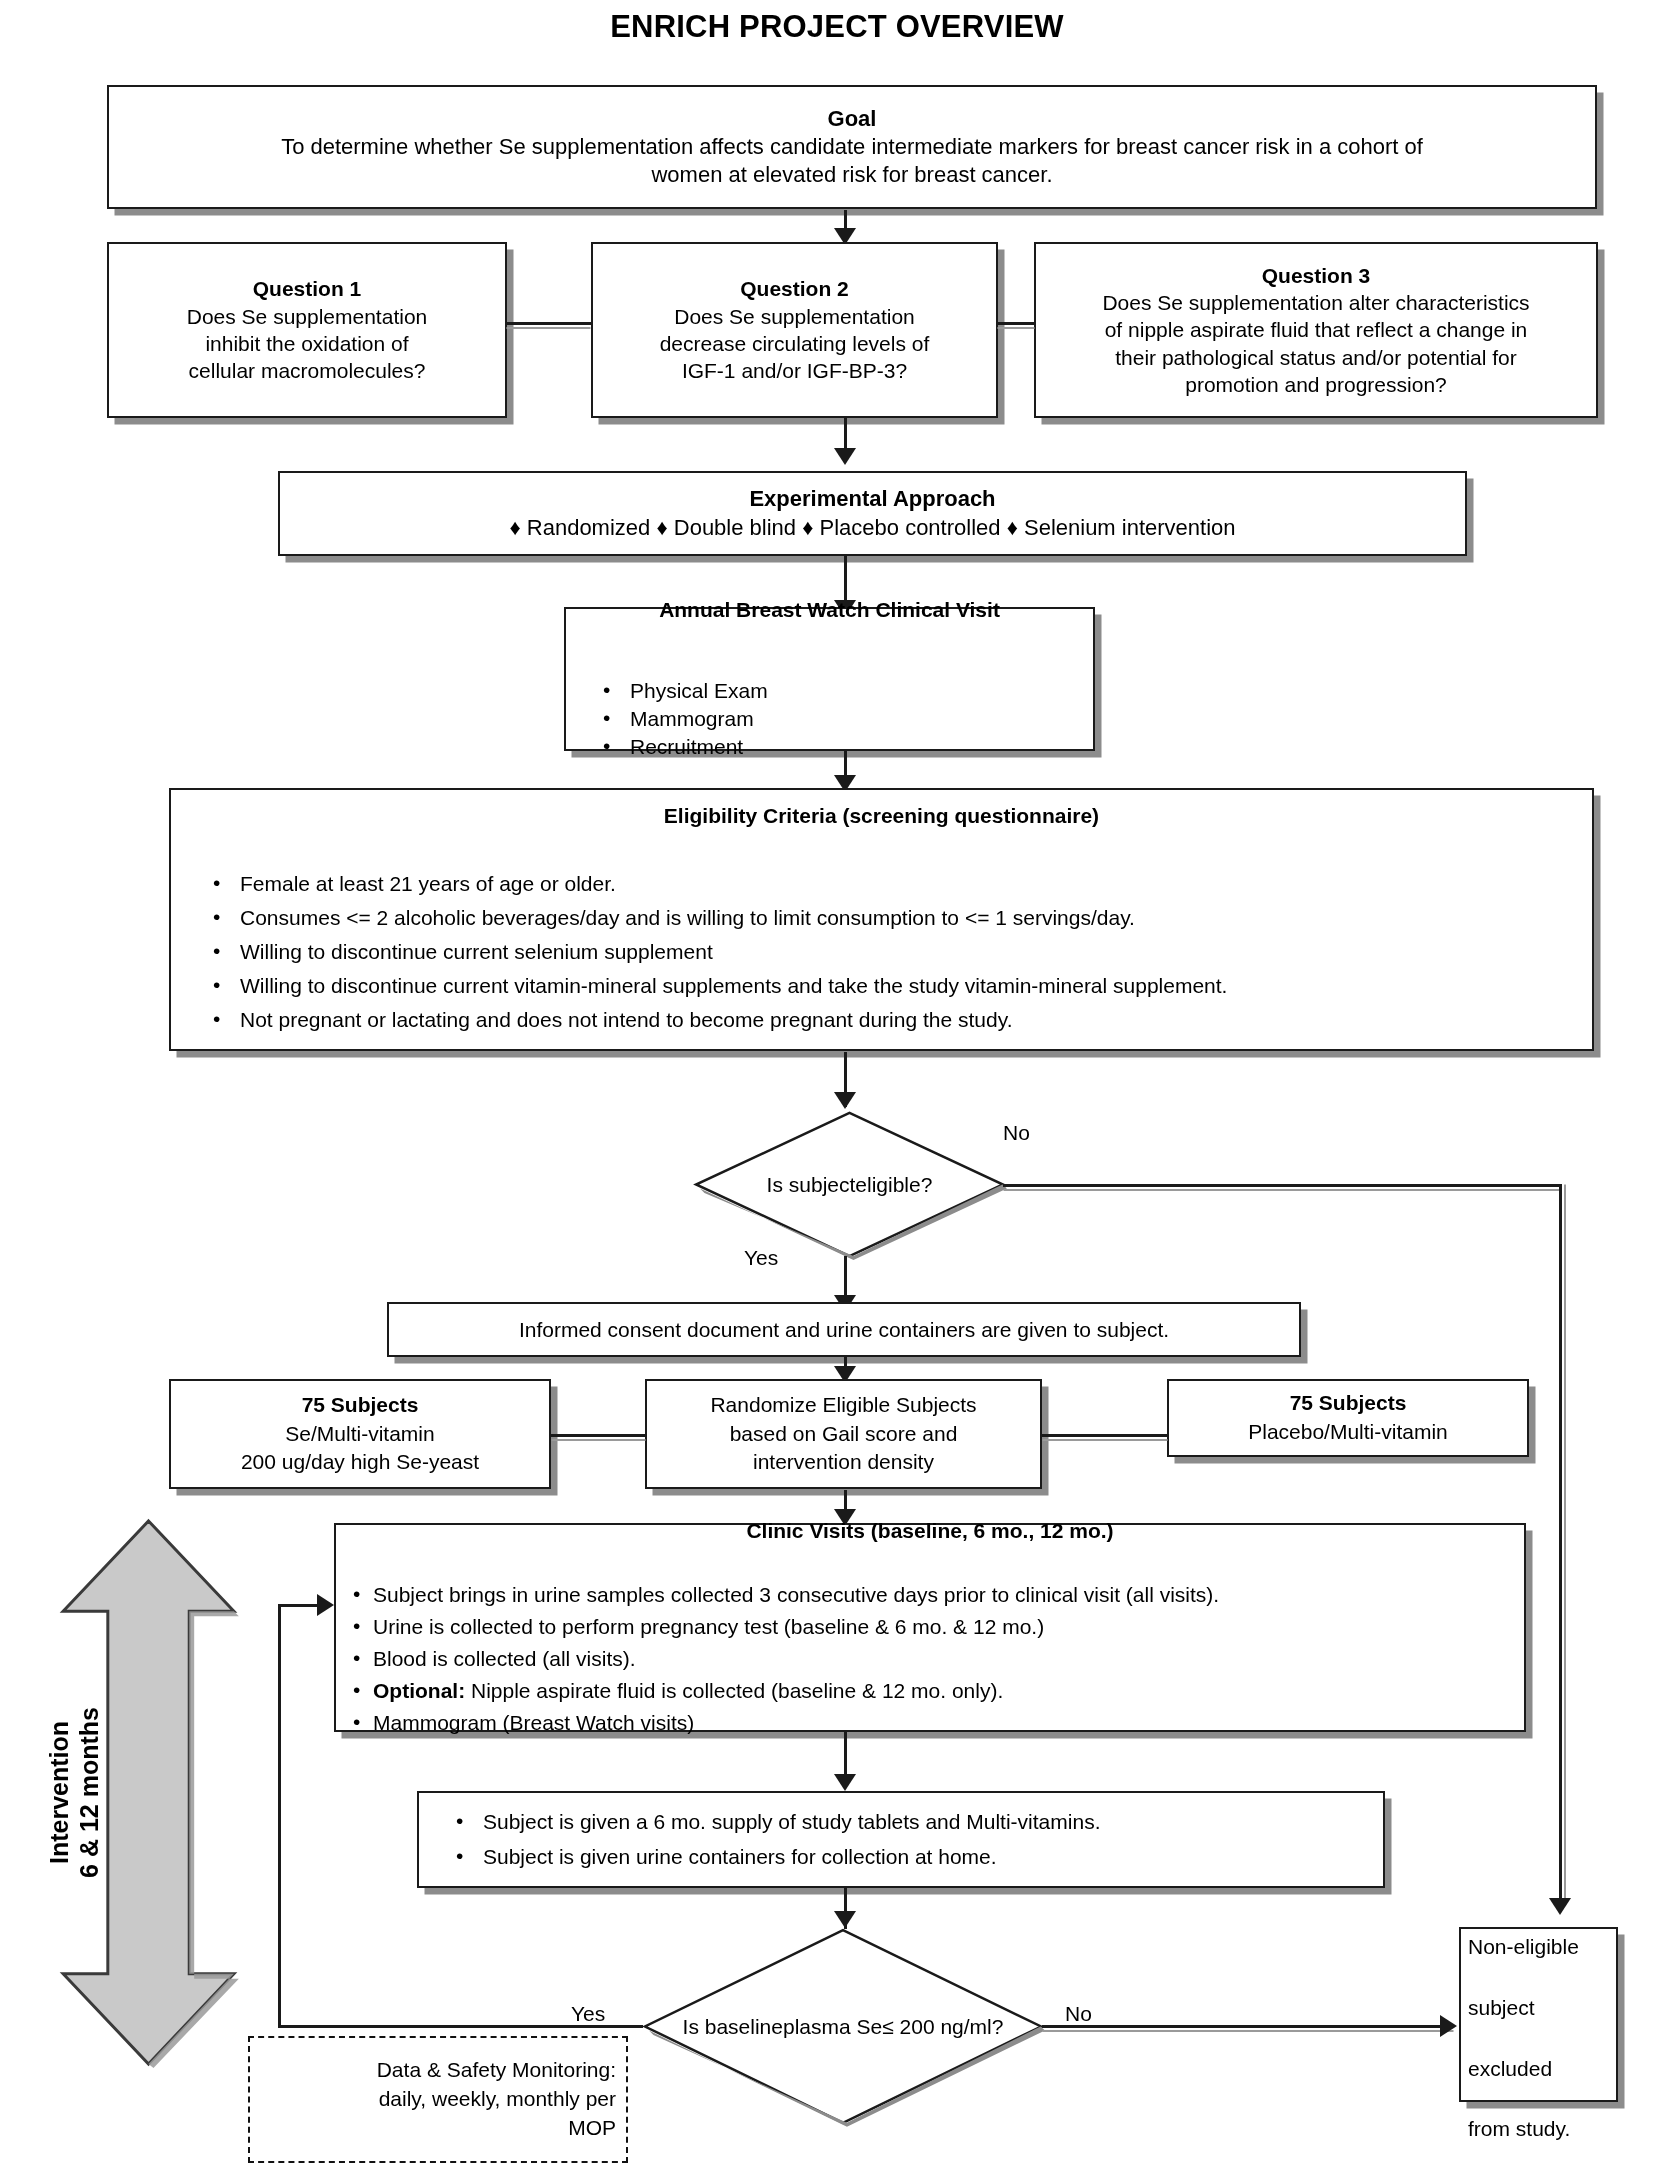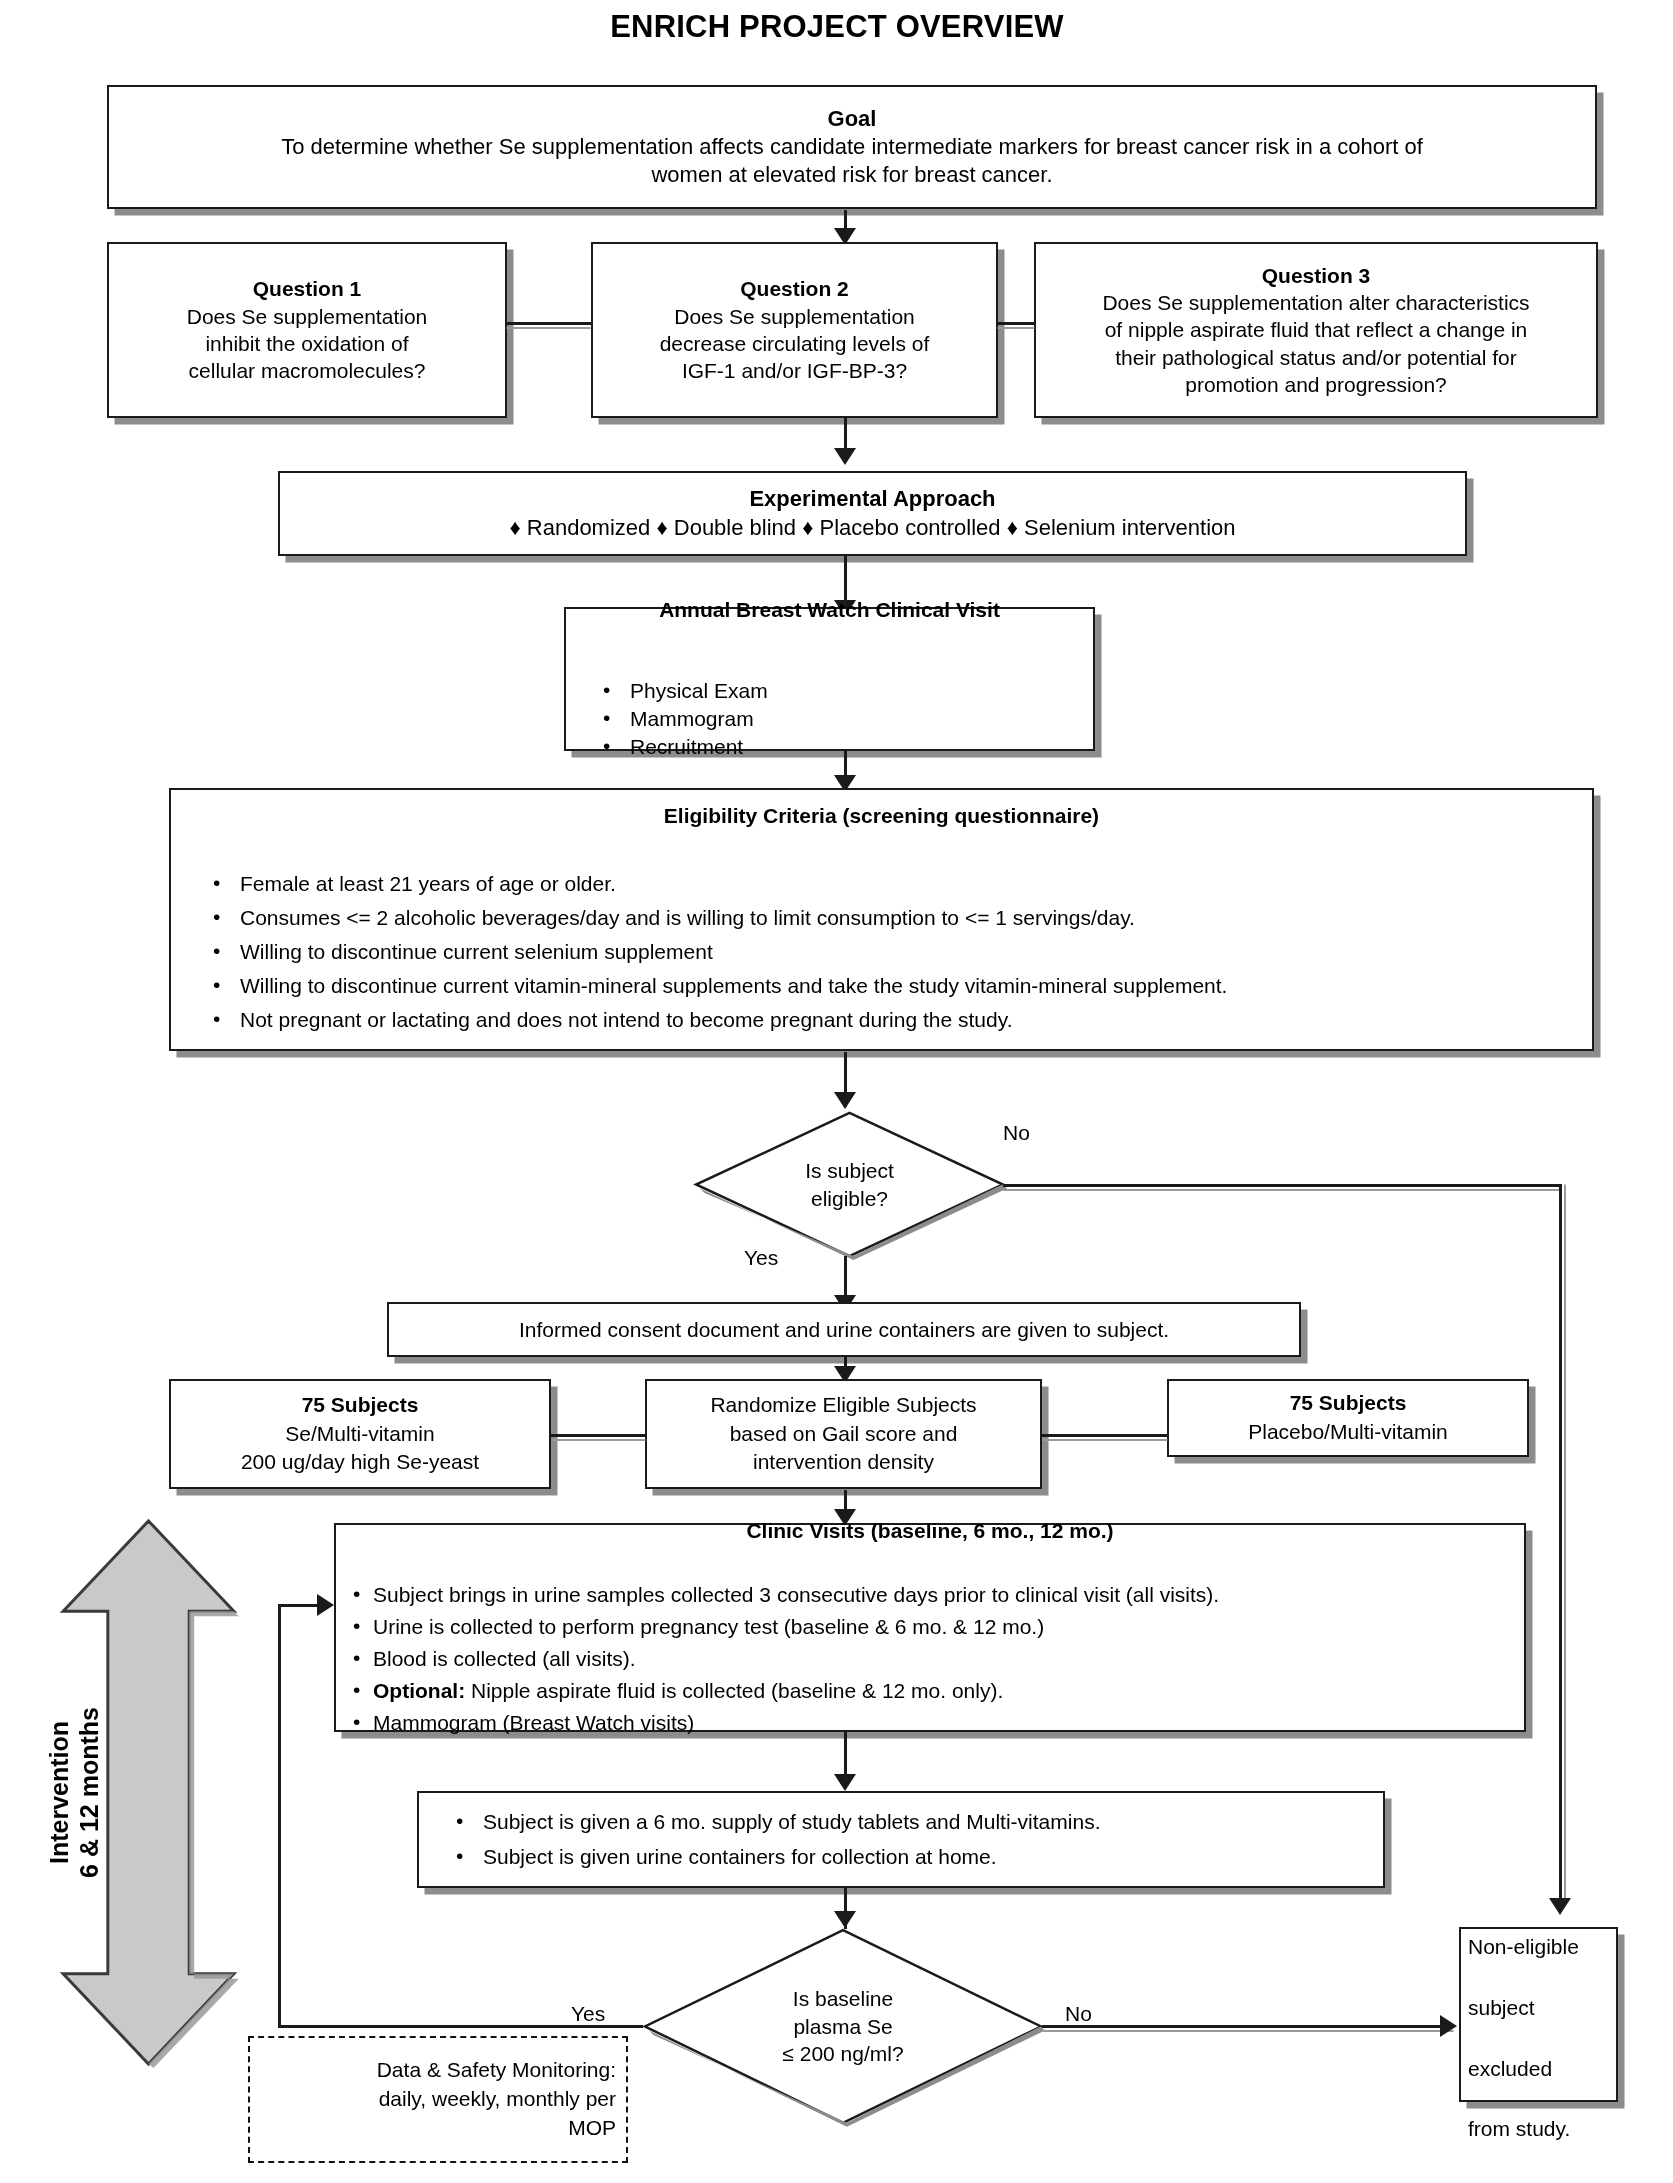--- a/index.html
+++ b/index.html
@@ -31,21 +31,21 @@
   .arrowdown{position:absolute;width:0;height:0;
      border-left:11px solid transparent;border-right:11px solid transparent;
      border-top:17px solid #1a1a1a;}
   .arrowright{position:absolute;width:0;height:0;
      border-top:11px solid transparent;border-bottom:11px solid transparent;
      border-left:17px solid #1a1a1a;}
 
   
   .diamond{position:absolute;}
   .diamond svg{display:block;overflow:visible;}
-  .dlabel{position:absolute;display:flex;flex-direction:column;
+  .dlabel{position:absolute;display:flex;flex-direction:row;
           align-items:center;justify-content:center;text-align:center;}
 
   .lbl{position:absolute;white-space:nowrap;}
 
   
   .dblarrow{position:absolute;}
   .dblarrow svg{display:block;}
   .ivtext{position:absolute;transform:rotate(-90deg);transform-origin:center center;
           font-weight:bold;text-align:center;white-space:nowrap;line-height:1.18;}
 

